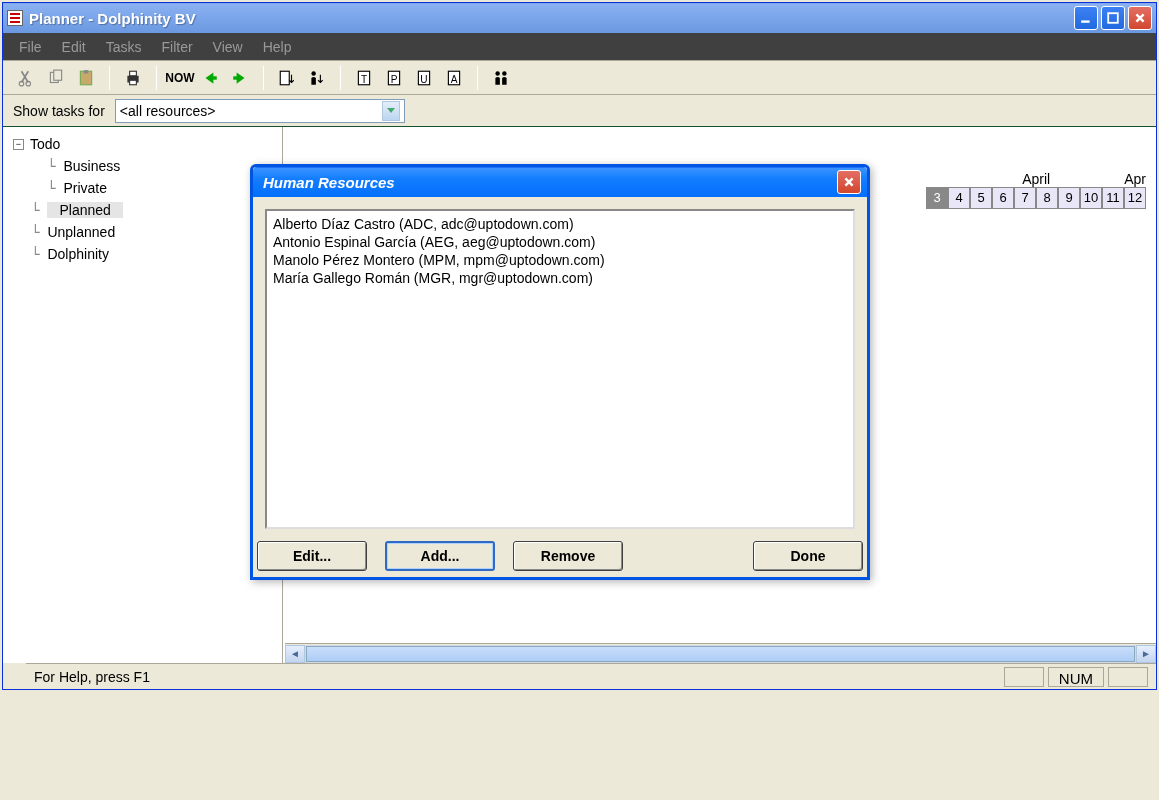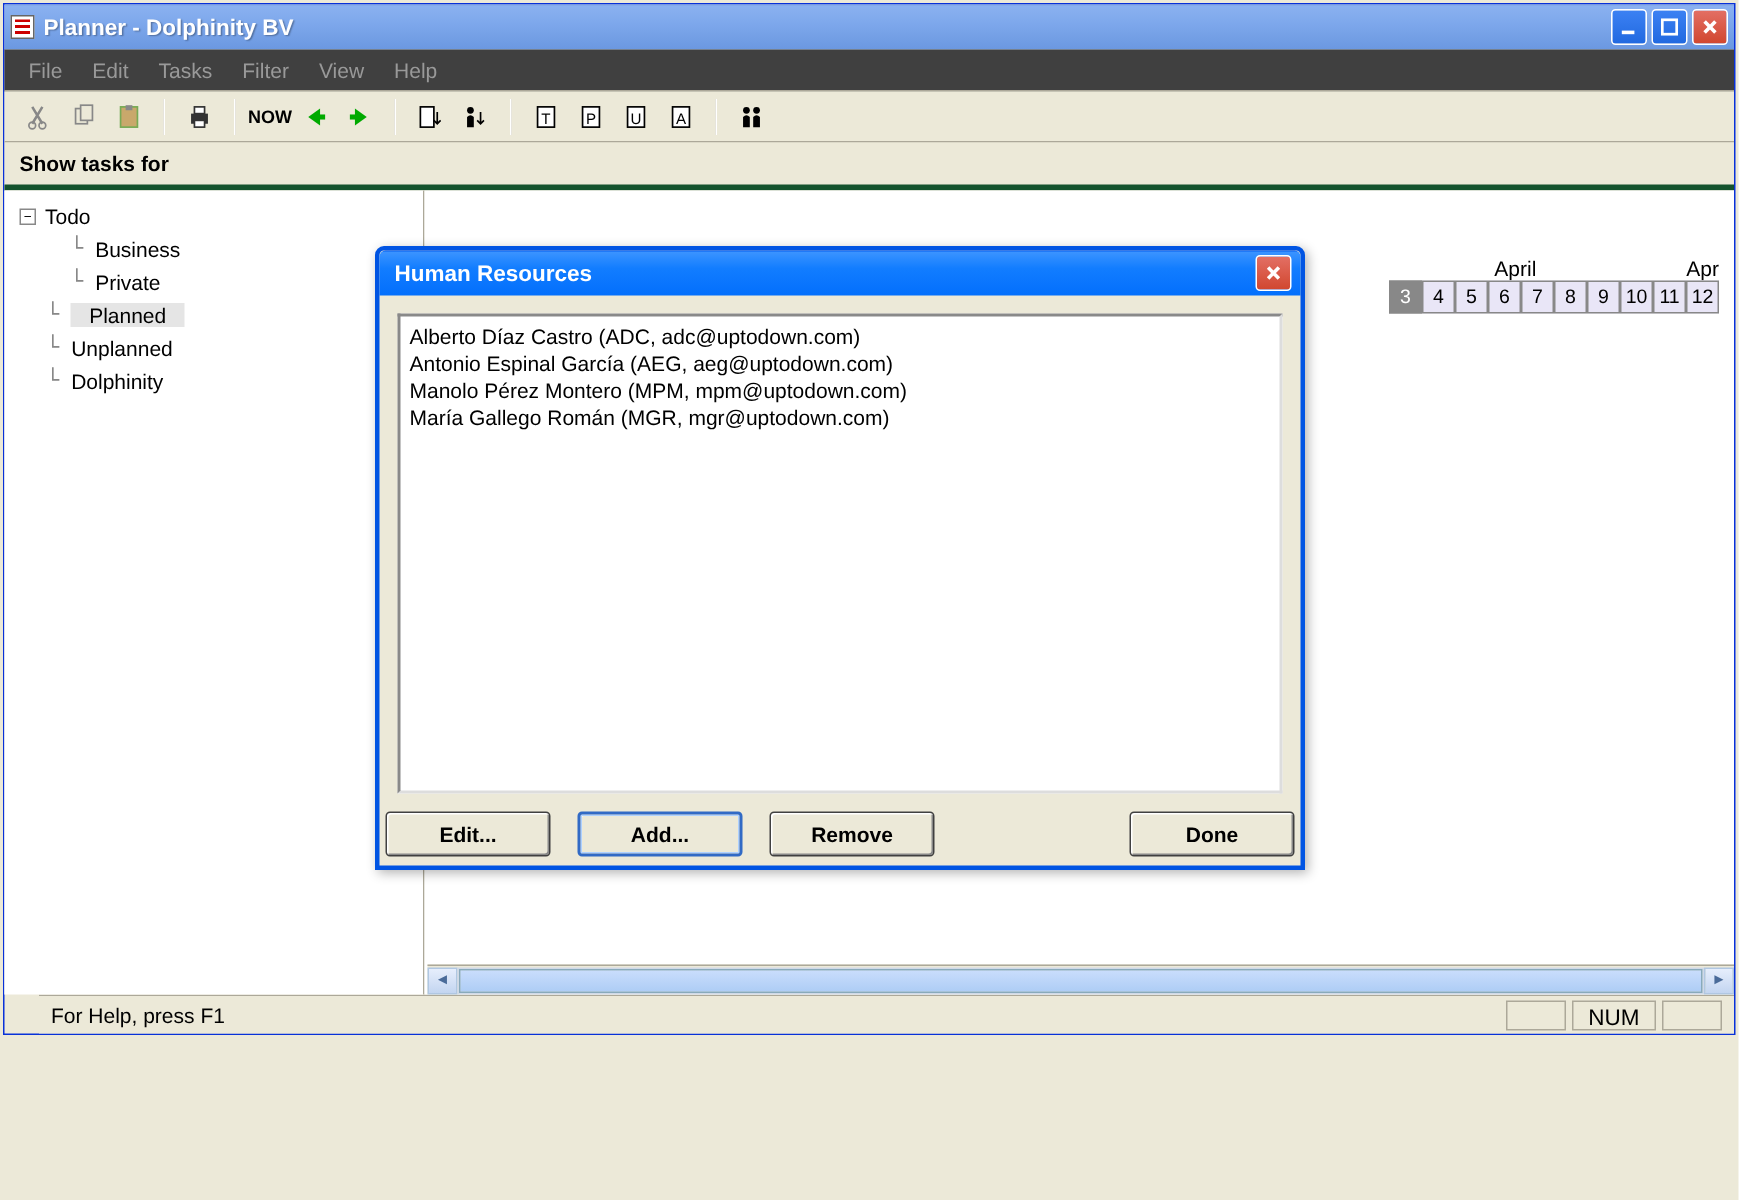--- a/index.html
+++ b/index.html
@@ -25,53 +25,53 @@
 .menu-item { padding: 4px 10px; color: #999; font-size: 14px; cursor: default; }
 
 
 .toolbar { height: 34px; background: #ece9d8; border-bottom: 1px solid #aca899; display: flex; align-items: center; padding: 0 10px; gap: 4px; }
 .tb-sep { width: 1px; height: 24px; background: #aca899; margin: 0 6px; border-right: 1px solid #fff; }
 .tb-btn { width: 26px; height: 26px; display: flex; align-items: center; justify-content: center; }
 .tb-btn svg { width: 18px; height: 18px; }
 .now-btn { font-weight: bold; font-size: 12px; color: #000; padding: 0 2px; }
 
 
-.filterbar { height: 32px; background: #ece9d8; border-bottom: 4px solid #14532d; display: flex; align-items: center; padding: 0 10px; gap: 10px; font-size: 14px; font-weight: bold; }
+.filterbar { height: 32px; background: #ece9d8; border-bottom: 1px solid #14532d; display: flex; align-items: center; padding: 0 10px; gap: 10px; font-size: 14px; }
 .combo { width: 290px; height: 24px; background: #fff; border: 1px solid #7f9db9; display: flex; align-items: center; padding: 0 4px; justify-content: space-between; }
 .combo-arrow { width: 18px; height: 20px; background: linear-gradient(to bottom, #e3eefb, #bcd5f1); border: 1px solid #b0c7e2; display: flex; align-items: center; justify-content: center; }
 
 
 .client { flex: 1; display: flex; background: #ece9d8; position: relative; }
 .tree { width: 280px; background: #fff; border-right: 1px solid #aca899; padding: 6px 4px; font-size: 14px; }
 .tree-row { display: flex; align-items: center; height: 22px; padding-left: 6px; gap: 2px; }
 .tree-toggle { width: 11px; height: 11px; border: 1px solid #888; font-size: 9px; line-height: 9px; text-align: center; margin-right: 4px; }
 .tree-child { padding-left: 40px; }
 .tree-sel { background: #e5e5e5; display: inline-block; padding: 0 12px; }
 .tree-line { color: #888; margin-right: 6px; font-family: monospace; }
 
 .content { flex: 1; background: #fff; position: relative; display: flex; flex-direction: column; }
-.calendar-header { height: 60px; display: flex; justify-content: flex-end; padding-right: 10px; align-items: flex-end; font-size: 14px; gap: 100px; }
+.calendar-header { height: 60px; display: flex; justify-content: flex-end; padding-right: 10px; align-items: flex-end; font-size: 14px; gap: 74px; }
 .calendar-days { height: 24px; display: flex; justify-content: flex-end; padding-right: 10px; }
 .day-cell { width: 22px; height: 22px; border: 1px solid #888; text-align: center; font-size: 13px; line-height: 20px; background: #e9e6f7; }
 .day-cell.sel { background: #888; color: #fff; }
 
 
 .hscroll { position: absolute; bottom: 0; left: 282px; right: 0; height: 20px; background: #ece9d8; display: flex; align-items: center; border-top: 1px solid #aca899;}
 .hsc-btn { width: 20px; height: 18px; background: linear-gradient(to bottom,#e6eefc,#c3d5f0); border: 1px solid #b0c7e2; display: flex; align-items: center; justify-content: center; font-size: 10px; color: #4a6b99; }
 .hsc-track { flex: 1; height: 18px; background: linear-gradient(to bottom,#eef3fb,#dde8f7); border: 1px solid #cfd9e8; position: relative; }
 .hsc-thumb { position: absolute; left: 0; top: 0; bottom: 0; right: 0; background: linear-gradient(to bottom,#c9ddfc,#aecdf5); border: 1px solid #8ab; }
 
 
 .statusbar { height: 26px; background: #ece9d8; border-top: 1px solid #aca899; display: flex; align-items: center; padding: 0 8px; font-size: 14px; justify-content: space-between; margin-left: 23px; }
 .status-right { display: flex; gap: 4px; }
 .status-cell { border: 1px solid #aca899; padding: 2px 10px; min-width: 40px; height: 20px; font-size: 15px; }
 
 
 .dialog { position: absolute; left: 250px; top: 164px; width: 620px; background: #ece9d8; border: 3px solid #0054e3; border-radius: 6px 6px 0 0; box-shadow: 2px 2px 8px rgba(0,0,0,0.3); }
-.dialog-title { height: 30px; background: linear-gradient(to bottom, #0058ee 0%, #3a93ff 4%, #127dff 40%, #036ffc 100%); display: flex; align-items: center; padding: 0 6px; color: #fff; font-weight: bold; font-size: 15px; border-radius: 4px 4px 0 0; }
+.dialog-title { height: 30px; background: linear-gradient(to bottom, #0058ee 0%, #3a93ff 4%, #127dff 40%, #036ffc 100%); display: flex; align-items: center; padding: 0 6px; color: #fff; font-weight: bold; font-size: 15px; border-radius: 4px 4px 0 0; font-style: italic; }
 .dialog-title-text { flex: 1; padding-left: 4px; }
 .dialog-body { padding: 12px; }
 .listbox { width: 100%; height: 320px; background: #fff; border: 2px inset #ddd; padding: 4px 6px; font-size: 14px; line-height: 18px; }
 .dialog-buttons { display: flex; gap: 18px; padding: 0 4px 6px; font-weight: bold; }
 .btn { width: 110px; height: 30px; background: #ece9d8; border: 1px solid #404040; border-radius: 3px; font-size: 14px; display: flex; align-items: center; justify-content: center; box-shadow: inset 1px 1px 0 #fff, inset -1px -1px 0 #888; }
 .btn.default { border: 2px solid #316ac5; box-shadow: inset 0 0 0 1px #aed1ff, inset 1px 1px 0 #fff; }
 .spacer { flex: 1; }
 </style>
 </head>
 <body>
@@ -196,20 +196,28 @@
           <circle cx="5" cy="4" r="2" fill="#000"></circle>
           <path d="M3 14 L3 8 Q5 6 7 8 L7 14" fill="#000"></path>
           <circle cx="11" cy="4" r="2" fill="#000"></circle>
           <path d="M9 14 L9 8 Q11 6 13 8 L13 14" fill="#000"></path>
         </svg>
       </div>
   </div>
 
   <div class="filterbar">
     <span>Show tasks for</span>
+    <div class="combo">
+      <span>&lt;all resources&gt;</span>
+      <div class="combo-arrow">
+          <svg width="8" height="6" viewBox="0 0 8 6">
+            <path d="M0 0 L8 0 L4 5 Z" fill="#4a6"></path>
+          </svg>
+        </div>
+    </div>
   </div>
 
   <div class="client">
     <div class="tree">
       <div class="tree-row">
         <span class="tree-toggle">−</span>
         <span>Todo</span>
       </div>
       <div class="tree-row tree-child">
           <span class="tree-line">└</span>

